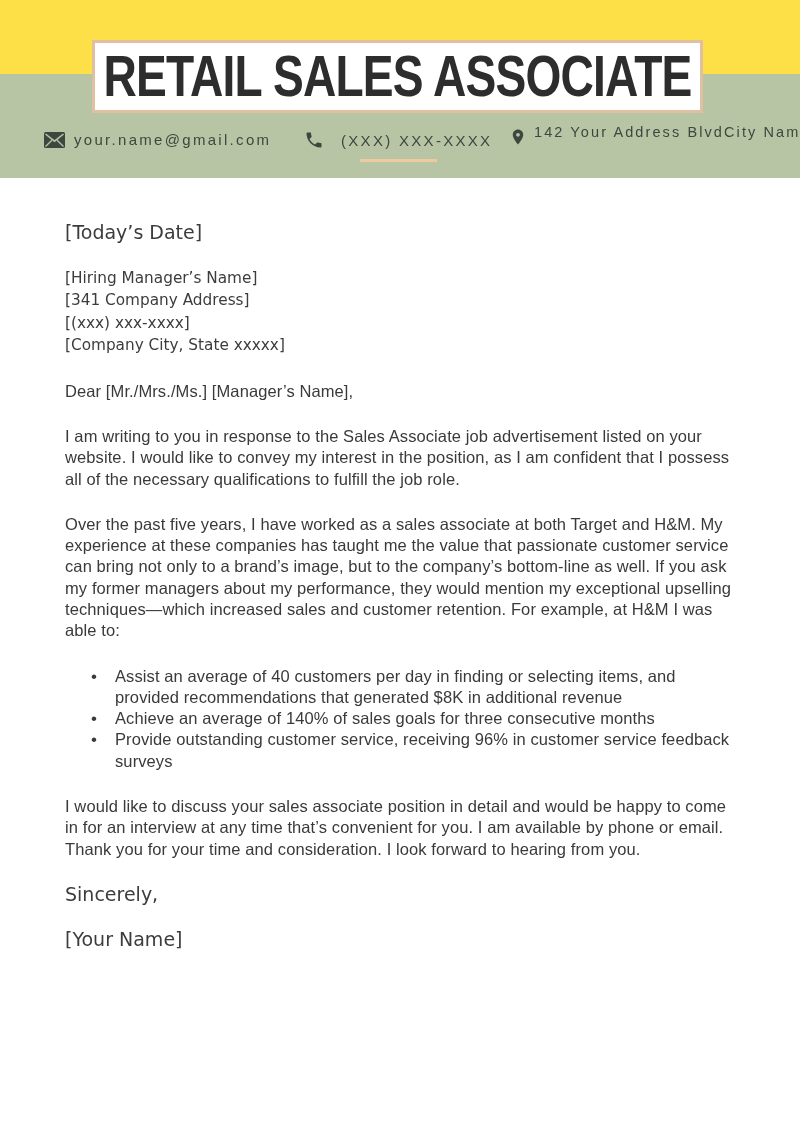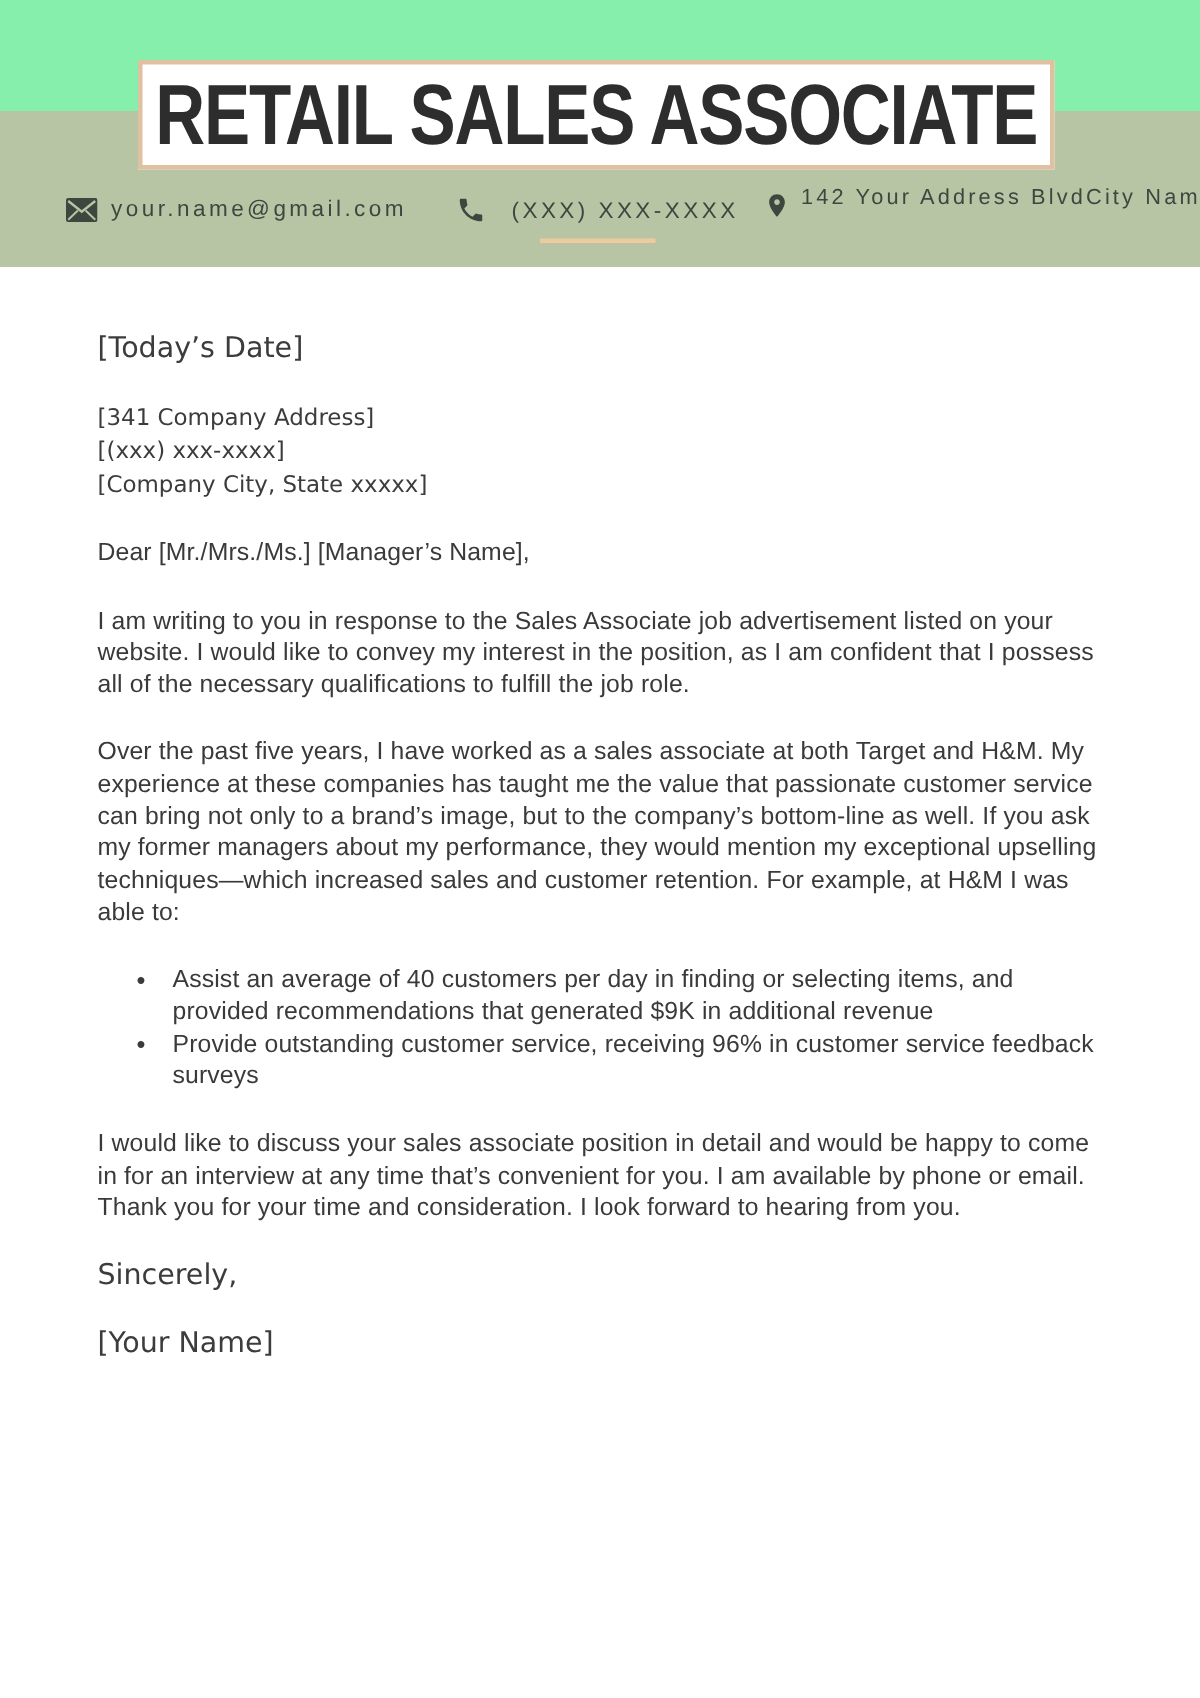--- a/index.html
+++ b/index.html
@@ -2,21 +2,21 @@
 <html><head>
 <meta charset="utf-8">
 <style>
   html,body{margin:0;padding:0;}
   body{
     width:800px;height:1132px;background:#ffffff;
     font-family:"Liberation Sans",sans-serif;
     position:relative;overflow:hidden;
   }
   
-  .letterhead{position:relative;width:800px;height:178px;background:#86efac;}
+  .letterhead{position:relative;width:800px;height:178px;background:#fde047;}
   .band{position:absolute;left:0;top:74px;width:800px;height:104px;background:#b8c5a4;}
   .title-box{
     position:absolute;left:92px;top:40px;width:605px;height:67px;
     background:#ffffff;border:3px solid #dfc0a0;
     display:flex;align-items:center;justify-content:center;
   }
   .title-text{
     font-family:"Liberation Sans",sans-serif;font-weight:700;font-size:57px;
     fill:#2d2d2d;letter-spacing:-1px;
   }
@@ -98,32 +98,34 @@
       <span class="addr-line">142 Your Address Blvd</span>
       <span class="addr-line">City Name, CA RETAIL</span>
     </div>
   </div>
 </header>
 
 <main class="letter">
   <p class="wide">[Today’s Date]</p>
 
   <div class="recipient">
+    <div class="recipient-line">[Hiring Manager’s Name]</div>
     <div class="recipient-line">[341 Company Address]</div>
     <div class="recipient-line">[(xxx) xxx-xxxx]</div>
     <div class="recipient-line">[Company City, State xxxxx]</div>
   </div>
 
   <p class="salutation">Dear [Mr./Mrs./Ms.] [Manager’s Name],</p>
 
   <p class="para">I am writing to you in response to the Sales Associate job advertisement listed on your website. I would like to convey my interest in the position, as I am confident that I possess all of the necessary qualifications to fulfill the job role.</p>
   <p class="para">Over the past five years, I have worked as a sales associate at both Target and H&amp;M. My experience at these companies has taught me the value that passionate customer service can bring not only to a brand’s image, but to the company’s bottom-line as well. If you ask my former managers about my performance, they would mention my exceptional upselling techniques—which increased sales and customer retention. For example, at H&amp;M I was able to:</p>
 
   <ul class="bullets">
-    <li>Assist an average of 40 customers per day in finding or selecting items, and provided recommendations that generated $9K in additional revenue</li>
+    <li>Assist an average of 40 customers per day in finding or selecting items, and provided recommendations that generated $8K in additional revenue</li>
+    <li>Achieve an average of 140% of sales goals for three consecutive months</li>
     <li>Provide outstanding customer service, receiving 96% in customer service feedback surveys</li>
   </ul>
 
   <p class="para">I would like to discuss your sales associate position in detail and would be happy to come in for an interview at any time that’s convenient for you. I am available by phone or email. Thank you for your time and consideration. I look forward to hearing from you.</p>
 
   <p class="wide signoff">Sincerely,</p>
   <p class="wide signature">[Your Name]</p>
 </main>
 
 </body></html>

